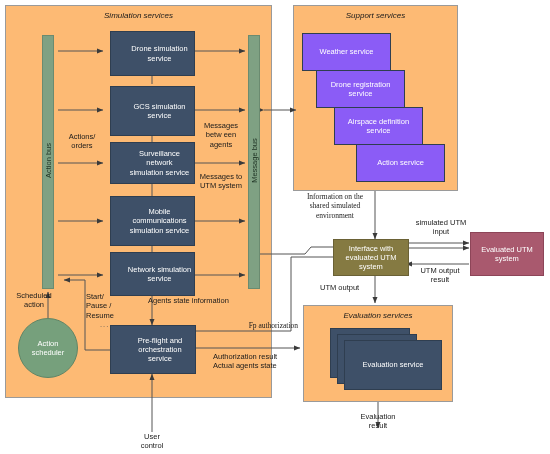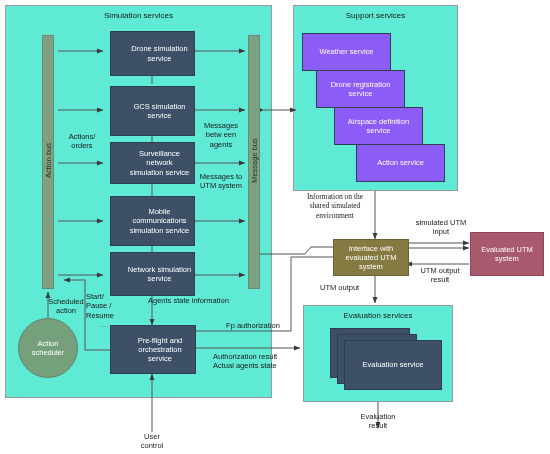--- a/index.html
+++ b/index.html
@@ -2,21 +2,21 @@
 <html><head>
 <meta charset="utf-8">
 <style>
   html,body{margin:0;padding:0;background:#ffffff;}
   body{width:550px;height:454px;position:relative;
        font-family:"Liberation Sans","DejaVu Sans",sans-serif;
        -webkit-font-smoothing:antialiased;}
   #stage{position:relative;width:550px;height:454px;overflow:hidden;background:#fff;}
   svg#wires{position:absolute;left:0;top:0;width:550px;height:454px;}
 
-  .panel{position:absolute;background:#5eead4;border:1px solid #9a9a9a;box-sizing:border-box;}
+  .panel{position:absolute;background:#fdba74;border:1px solid #9a9a9a;box-sizing:border-box;font-style:italic;}
   .panel-title{position:absolute;width:100%;text-align:center;top:5px;left:0;
                font-size:8px;color:#1a1a1a;}
 
   .node{position:absolute;box-sizing:border-box;display:flex;align-items:center;
         justify-content:center;text-align:center;color:#ffffff;font-size:7.5px;
         line-height:1.22;padding:2px;}
   .sim-node{background:#3e5068;border:1px solid #2f3e50;padding-left:16px;}
   .sup-node{background:#8b5cf6;border:1px solid #2f3e50;}
   .eval-node{background:#3e5068;border:1px solid #2f3e50;}
   .iface-node{background:#857a42;border:1px solid #6a6135;}
@@ -160,31 +160,31 @@
   <div class="lbl" style="left: 60px; top: 132px; width: 44px; white-space: pre-line;">Actions/
 orders</div>
 
   <div class="lbl" style="left: 198px; top: 121px; width: 46px; white-space: pre-line;">Messages
 betw een
 agents</div>
 
   <div class="lbl" style="left: 195px; top: 172px; width: 52px; white-space: pre-line;">Messages to
 UTM system</div>
 
-  <div class="lbl" style="left: 5px; top: 297px; width: 58px; white-space: pre-line; margin-left: 32px;">Scheduled
+  <div class="lbl" style="left: 5px; top: 291px; width: 58px; white-space: pre-line;">Scheduled
 action</div>
 
   <div class="lbl" style="left: 86px; top: 292px; width: 38px; text-align: left; white-space: pre-line;">Start/
 Pause /
 Resume</div>
   <div class="dots" style="left:100px;top:320px;">...</div>
 
   <div class="lbl" style="left:148px;top:296px;width:130px;text-align:left;">Agents state information</div>
 
-  <div class="lbl" style="left:208px;top:321px;width:90px;text-align:center;">Fp authorization</div>
+  <div class="lbl" style="left:208px;top:321px;width:90px;text-align:right;font-family:Liberation Serif, serif;">Fp authorization</div>
 
   <div class="lbl" style="left: 213px; top: 352px; width: 90px; text-align: left; white-space: pre-line;">Authorization result
 Actual agents state</div>
 
   <div class="lbl" style="left: 127px; top: 432px; width: 50px; white-space: pre-line;">User
 control</div>
 
   <div class="lbl" style="left: 297px; top: 192px; width: 76px; white-space: pre-line; font-family: Liberation Serif, serif;">Information on the
 shared simulated
 environment</div>

